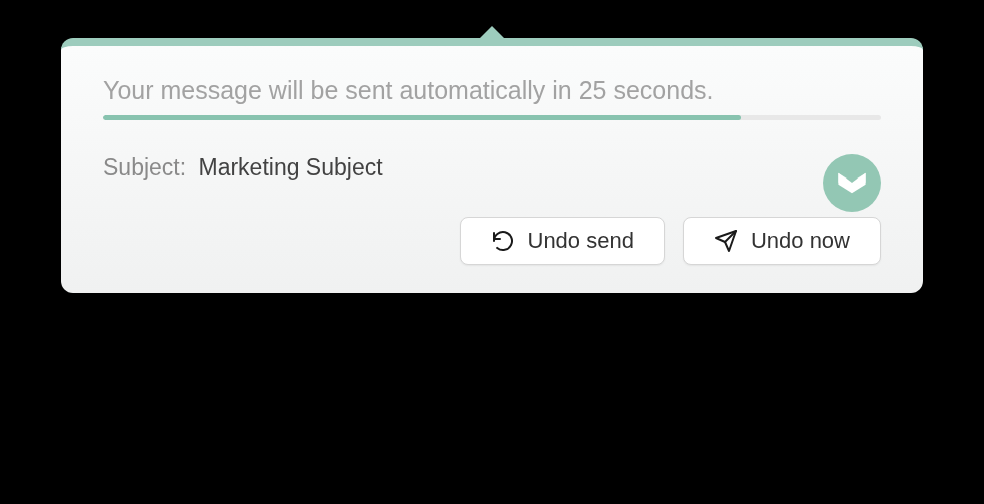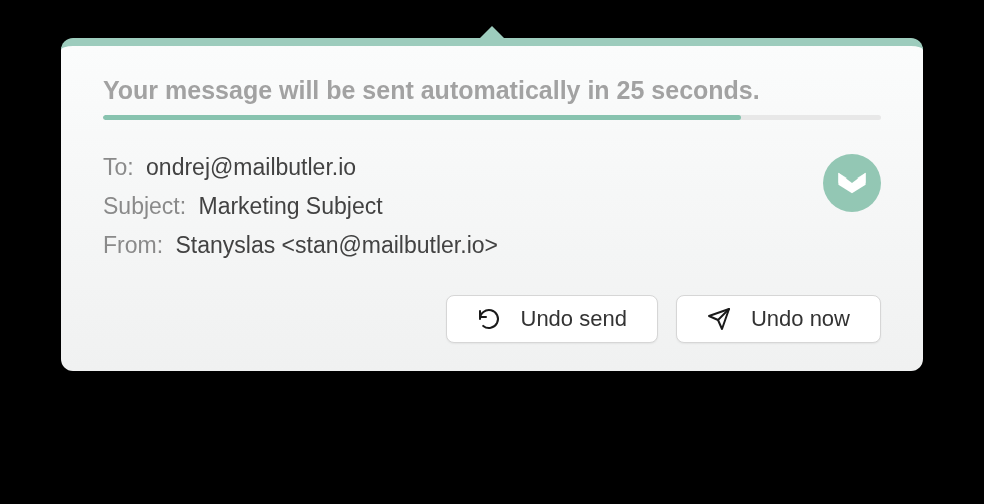--- a/index.html
+++ b/index.html
@@ -43,21 +43,21 @@
       border-top: 8px solid #9dccbd;
       box-shadow: 0 20px 60px rgba(0,0,0,0.5), 0 0 0 1px rgba(0,0,0,0.1);
       padding: 30px 42px 28px 42px;
       position: relative;
     }
     
     .status-text {
       font-size: 25px;
       color: #a2a2a2;
       margin-bottom: 10px;
-      font-weight: 700;
+      font-weight: 400;
     }
     
     .progress-track {
       width: 100%;
       height: 5px;
       background: #e8e8e8;
       border-radius: 3px;
       overflow: hidden;
       margin-bottom: 28px;
     }
@@ -115,21 +115,21 @@
     
     .action-button {
       background: #ffffff;
       border: 1px solid #d6d6d6;
       border-radius: 8px;
       padding: 10px 30px;
       font-size: 22px;
       color: #333;
       display: flex;
       align-items: center;
-      gap: 20px;
+      gap: 13px;
       cursor: pointer;
       box-shadow: 0 1px 2px rgba(0,0,0,0.06);
       font-family: inherit;
     }
     
     .btn-icon {
       display: flex;
       align-items: center;
       justify-content: center;
     }
@@ -156,34 +156,26 @@
 
       <div class="brand-badge">
         <svg viewBox="0 0 40 40" fill="none">
           <path d="M4 8 L20 20 L20 32 L4 22 Z" fill="#ffffff"></path>
           <path d="M36 8 L20 20 L20 32 L36 22 Z" fill="#ffffff"></path>
           <path d="M4 8 L14 14 L4 20 Z" fill="#ffffff" opacity="0.85"></path>
           <path d="M36 8 L26 14 L36 20 Z" fill="#ffffff" opacity="0.85"></path>
         </svg>
       </div>
 
-      <div class="detail-row">
-        <span class="detail-label">To:</span>
-        <span class="detail-value">ondrej@mailbutler.io</span>
-      </div>
 
       <div class="detail-row">
         <span class="detail-label">Subject:</span>
         <span class="detail-value">Marketing Subject</span>
       </div>
 
-      <div class="detail-row">
-        <span class="detail-label">From:</span>
-        <span class="detail-value">Stanyslas &lt;stan@mailbutler.io&gt;</span>
-      </div>
     </div>
 
     <div class="button-row">
 
       <button class="action-button">
         <span class="btn-icon">
           <svg viewBox="0 0 24 24" fill="none" stroke="#1a1a1a" stroke-width="2" stroke-linecap="round" stroke-linejoin="round">
             <path d="M3 12a9 9 0 1 1 3.2 6.9"></path>
             <path d="M3 4v6h6"></path>
           </svg>

